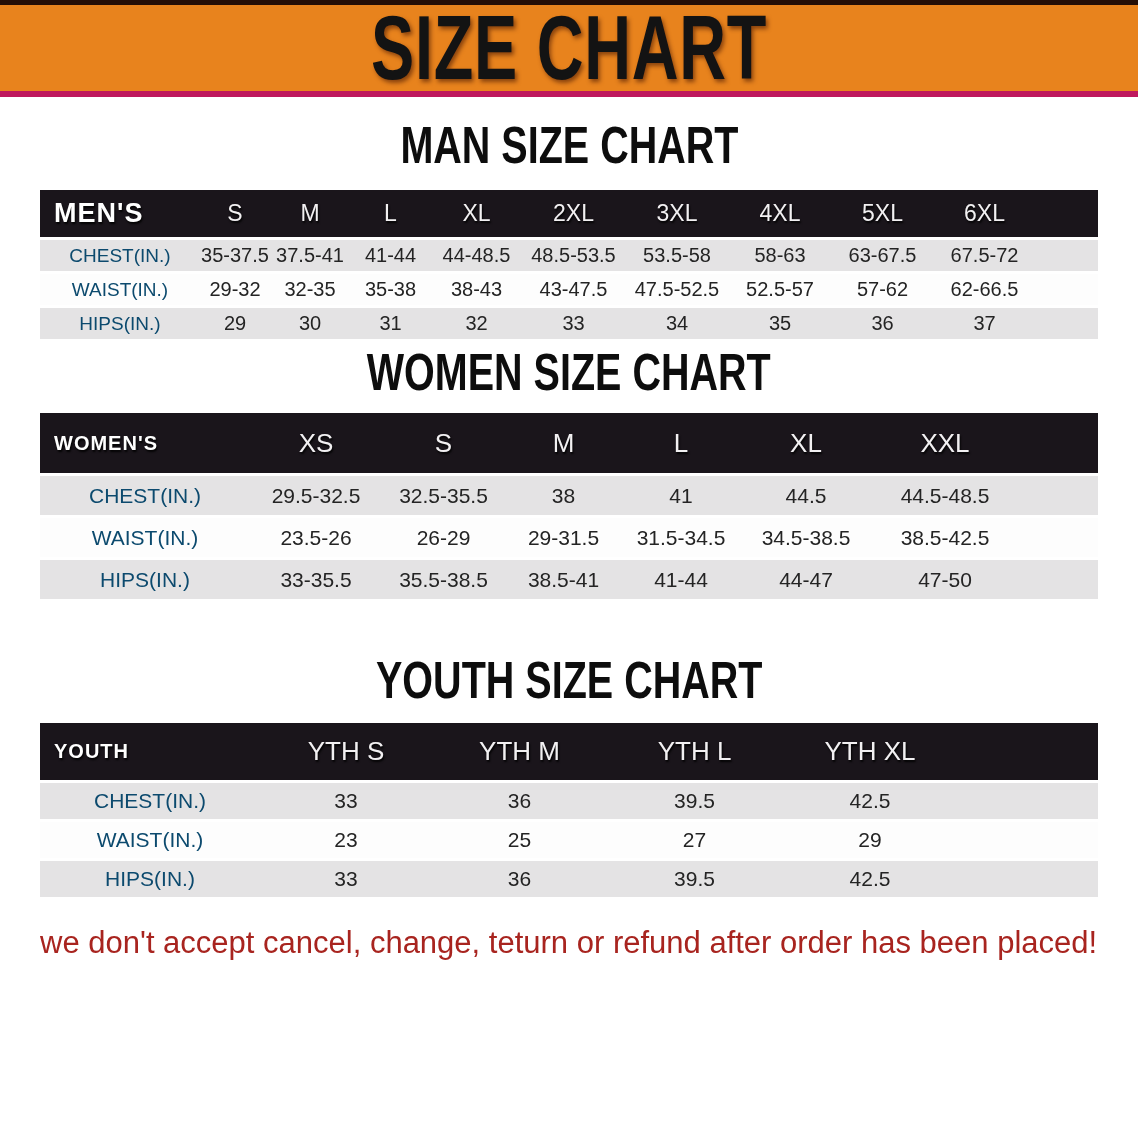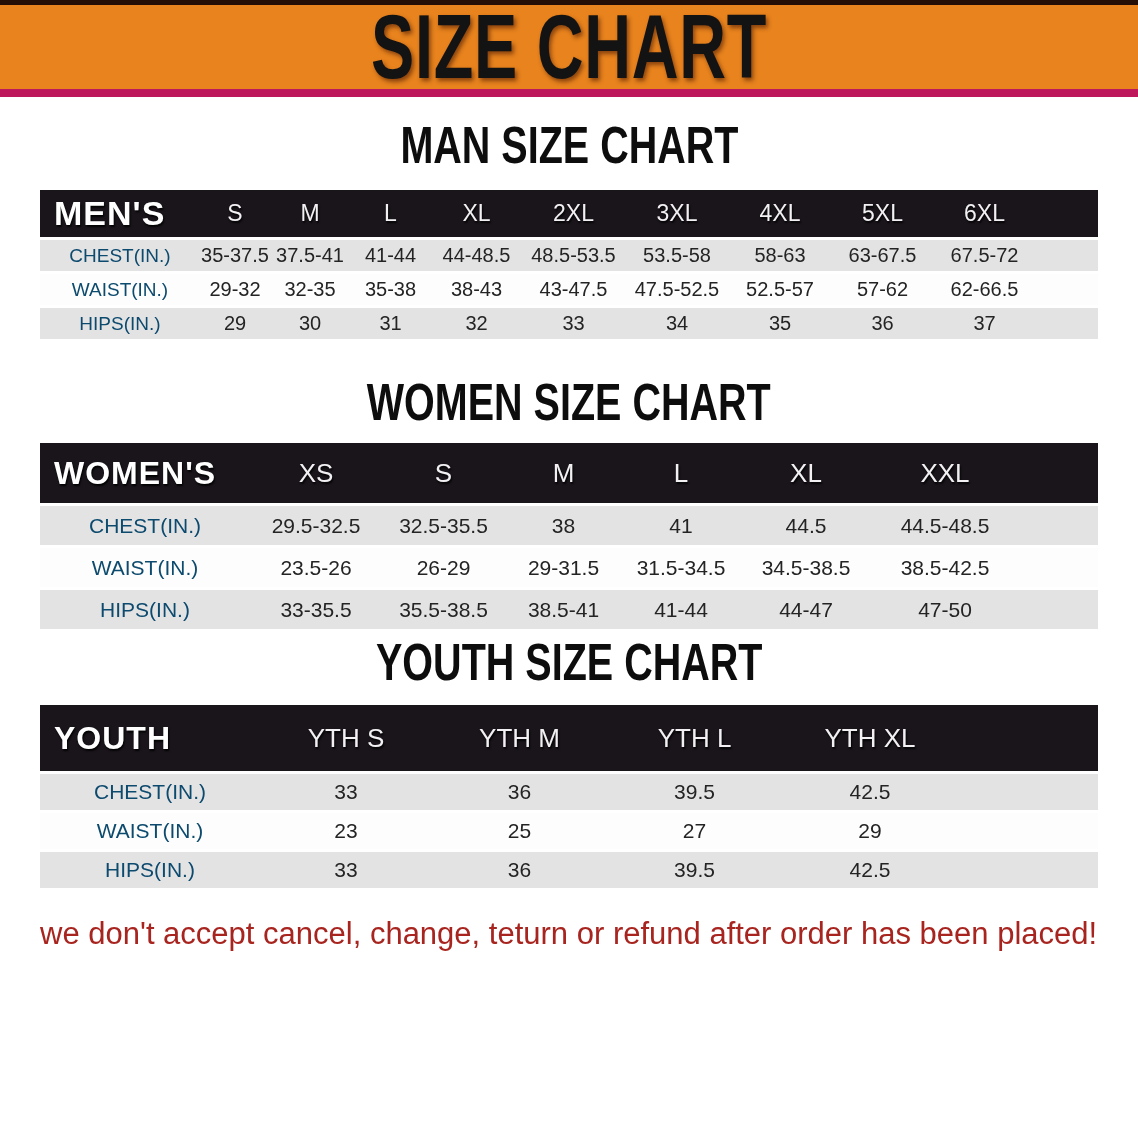--- a/index.html
+++ b/index.html
@@ -5,71 +5,71 @@
   * { margin:0; padding:0; box-sizing:border-box; }
   body {
     width:1138px; height:1132px; overflow:hidden;
     background:#ffffff;
     font-family:"Liberation Sans","DejaVu Sans",sans-serif;
   }
   .banner {
     height:97px;
     background:#e8831d;
     border-top:5px solid #250e06;
-    border-bottom:8px solid #be185d;
+    border-bottom:6px solid #be185d;
     display:flex; align-items:center; justify-content:center;
   }
   .banner-title {
     display:inline-block;
     font-size:90px; font-weight:bold; color:#131313;
     letter-spacing:1px;
     transform:scaleX(0.72);
     text-shadow:3px 3px 5px rgba(60,15,0,0.55);
     white-space:nowrap;
   }
   .section-heading { text-align:center; }
   .section-heading .cond {
     display:inline-block;
     font-size:52px; font-weight:bold; color:#0d0d0d;
     transform:scaleX(0.76);
     letter-spacing:0px;
     white-space:nowrap;
   }
   .h-man   { margin-top:18px; }
-  .h-women { margin-top:30px; }
-  .h-youth { }
+  .h-women { }
+  .h-youth { margin-top:48px; }
 
   table.tbl {
     border-collapse:separate;
     border-spacing:0 3px;
     table-layout:fixed;
     width:1058px;
     margin-left:40px;
   }
   .tbl-men   { margin-top:12px; }
   .tbl-women { margin-top:8px;  }
   .tbl-youth { margin-top:10px; border-spacing:0 8px; }
 
   .tbl thead tr { background:#1a151b; color:#ffffff; }
   .tbl-men   thead tr { height:47px; }
   .tbl-women thead tr { height:60px; }
-  .tbl-youth thead tr { height:66px; }
+  .tbl-youth thead tr { height:57px; }
 
   .tbl thead th {
     font-weight:normal; text-align:center;
     font-size:23px; color:#f2f0f2;
     text-shadow:1px 2px 2px rgba(0,0,0,0.9);
   }
   .tbl-women thead th, .tbl-youth thead th { font-size:26px; }
   .tbl thead th.lbl {
     text-align:left; padding-left:14px;
-    font-weight:bold; font-size:34px; color:#ffffff;
+    font-weight:bold; font-size:27px; color:#ffffff;
     letter-spacing:1px;
   }
-  .tbl-women thead th.lbl, .tbl-youth thead th.lbl { font-size:32px; }
+  .tbl-women thead th.lbl, .tbl-youth thead th.lbl { font-size:20px; }
 
   .tbl tbody tr:nth-child(odd)  { background:#e4e3e4; }
   .tbl tbody tr:nth-child(even) { background:#fdfdfd; }
   .tbl-men   tbody tr { height:31px; }
   .tbl-women tbody tr { height:39px; }
   .tbl-youth tbody tr { height:36px; }
 
   .tbl tbody td {
     text-align:center; font-size:20px; color:#242424;
   }

